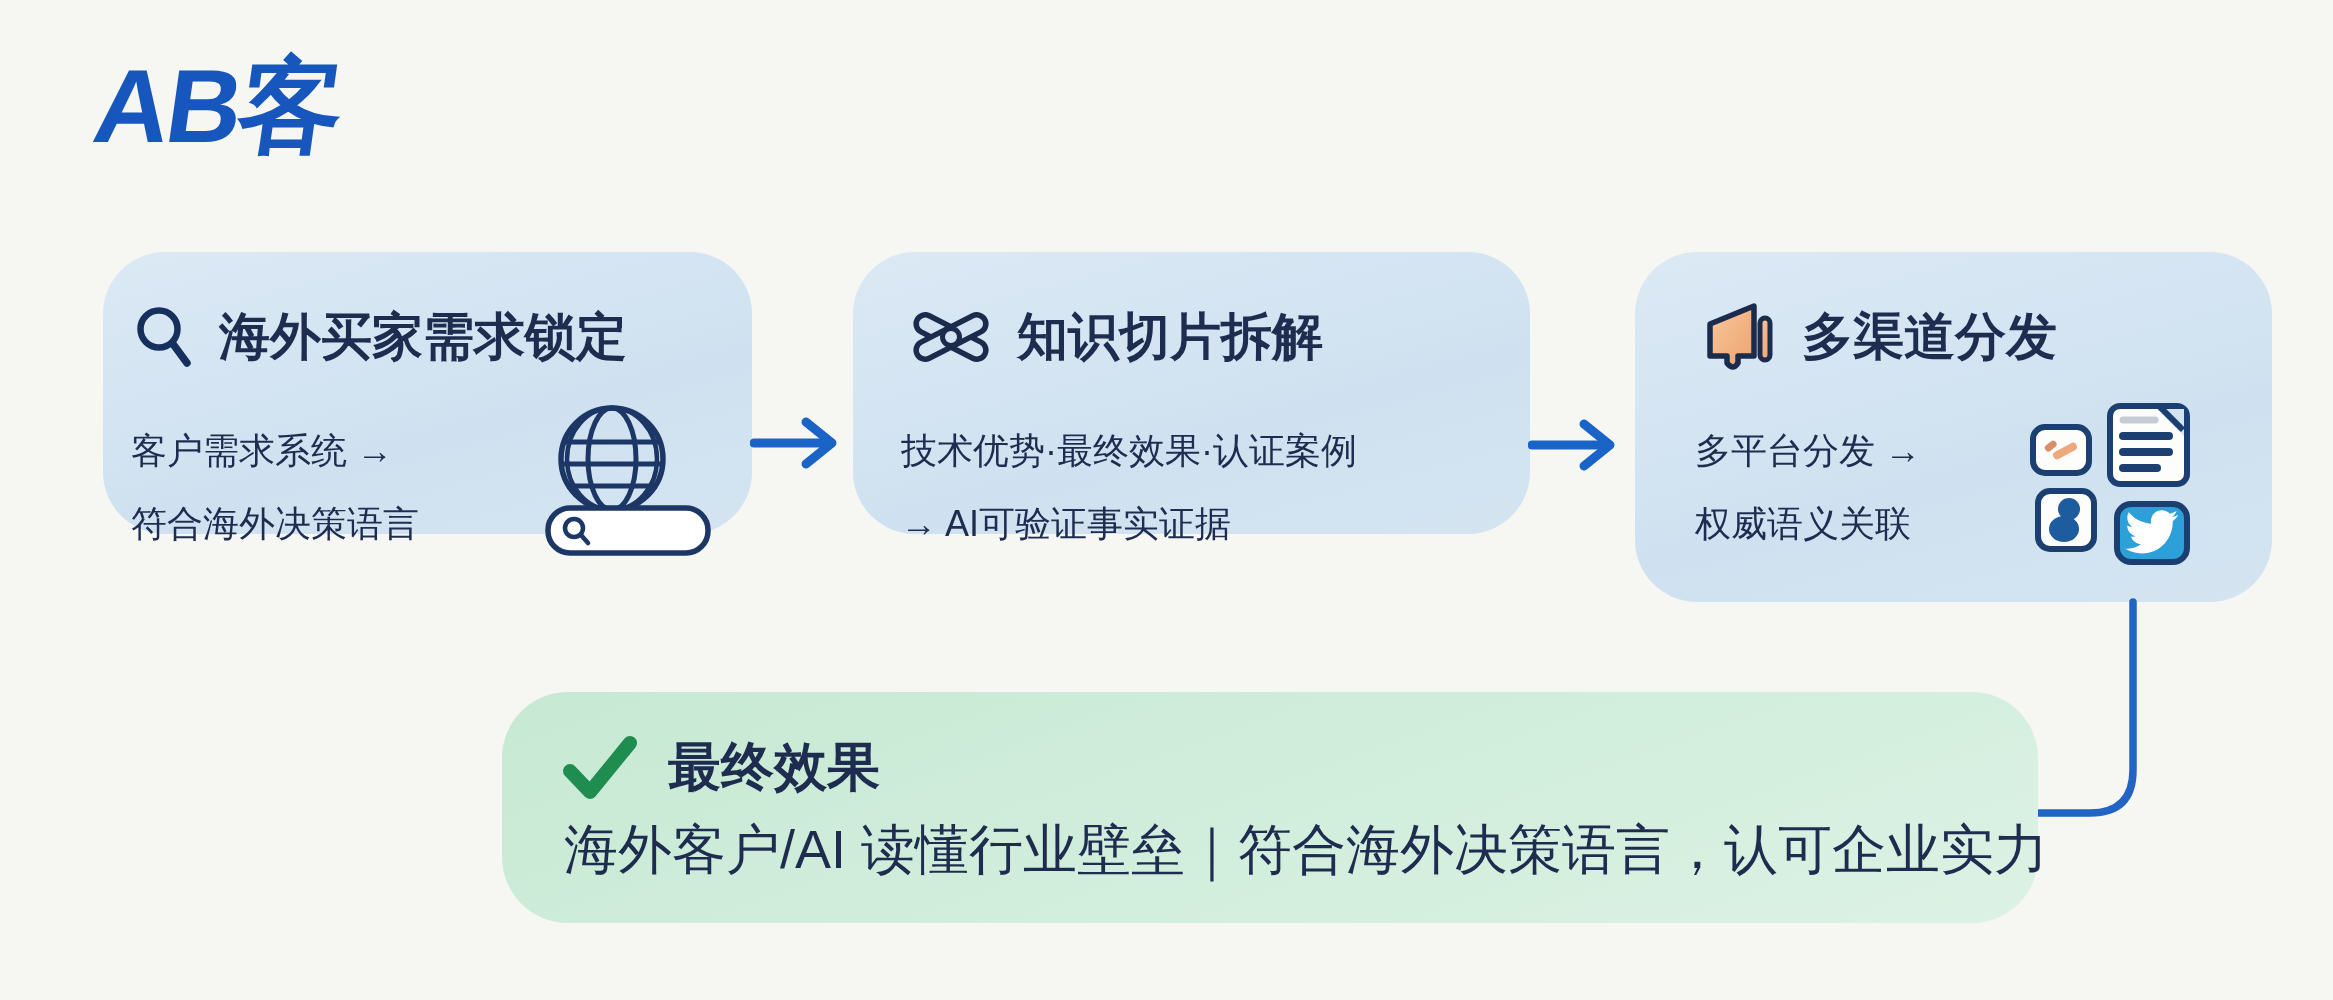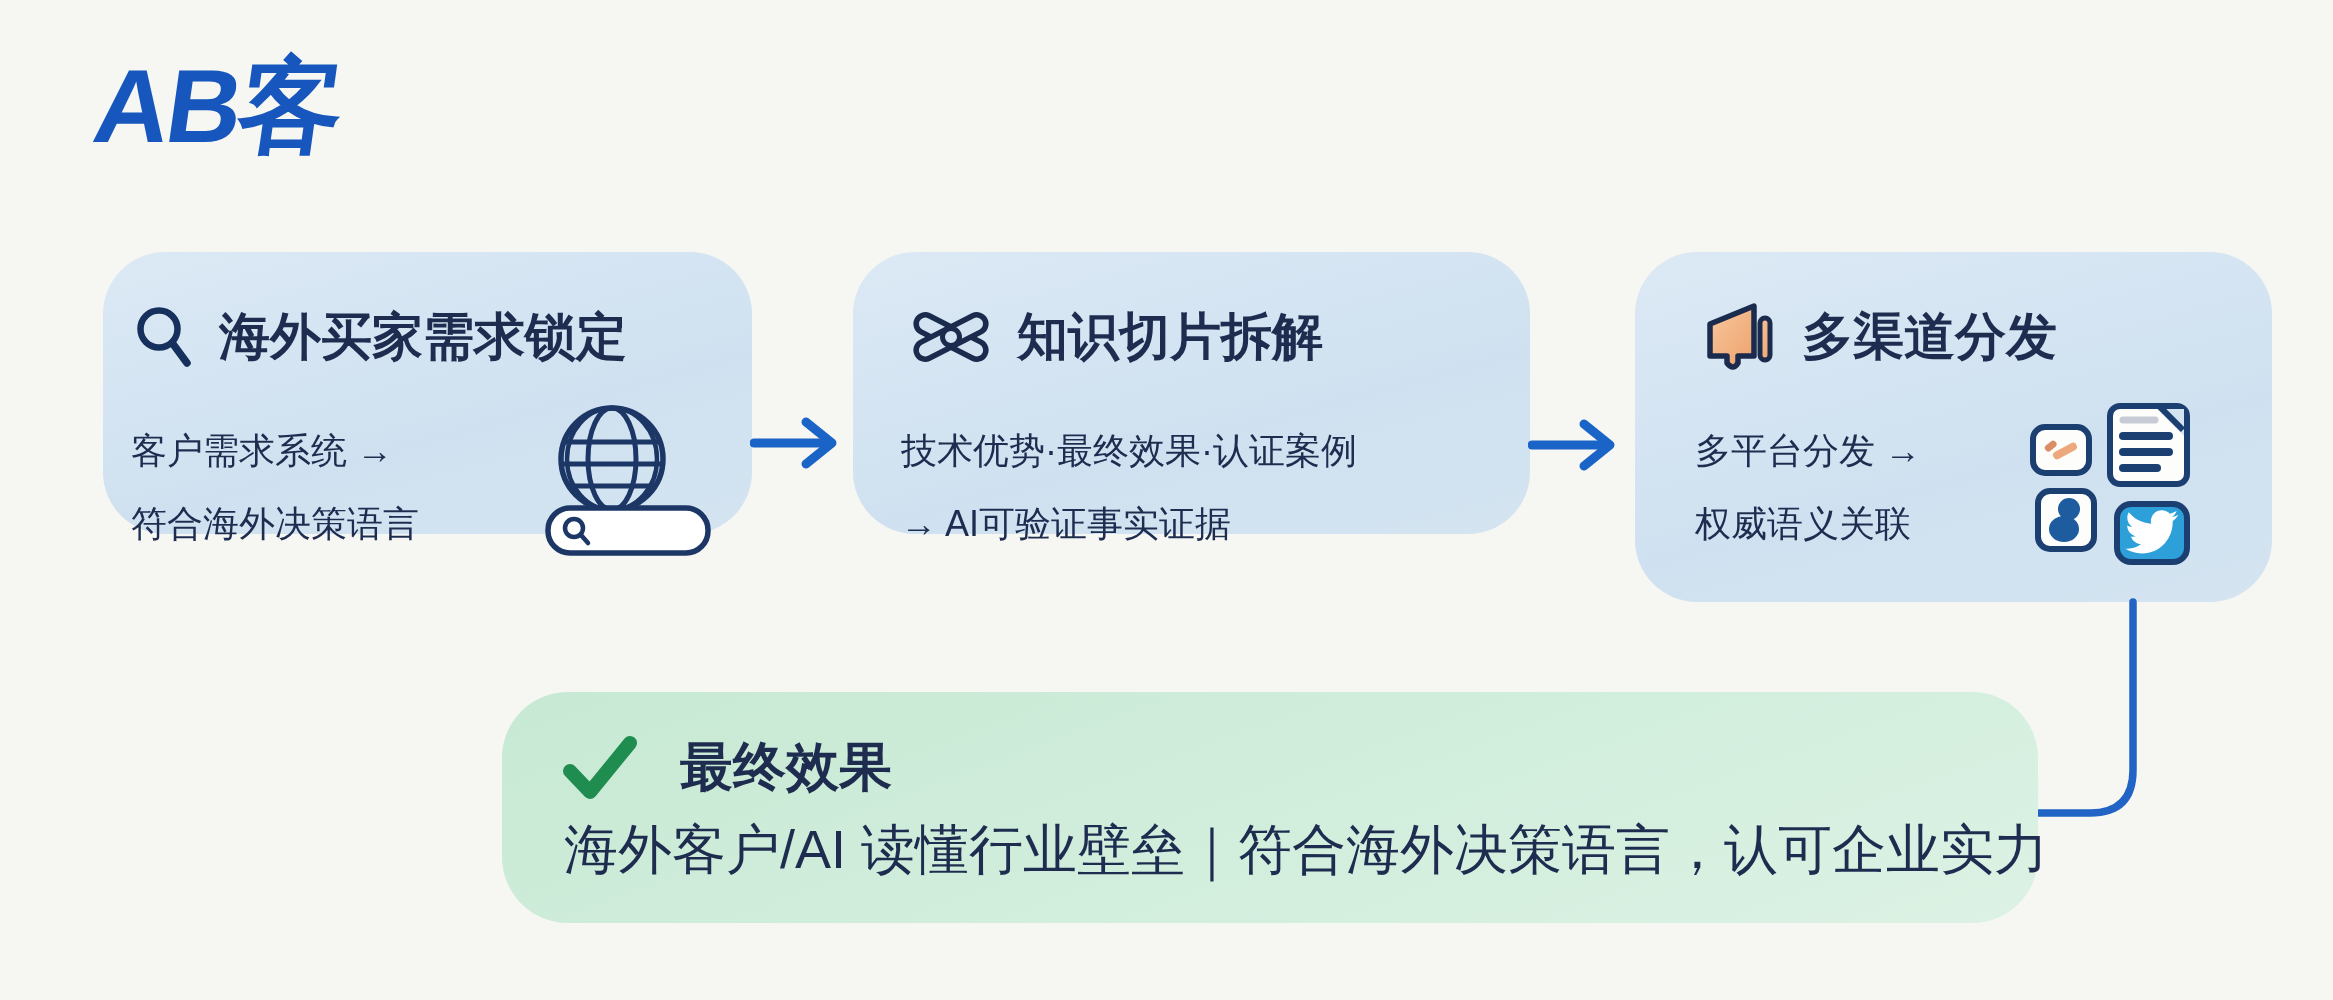--- a/index.html
+++ b/index.html
@@ -47,21 +47,21 @@
   .chip-twitter{left:86px;top:101px;width:76px;height:64px;background:#2da0d9;border-radius:17px;}
   .connector{position:absolute;left:2030px;top:598px;}
   .result-box{
     position:absolute;left:502px;top:692px;width:1536px;height:231px;
     background:linear-gradient(160deg,#c7e9d3 0%,#d2eedd 55%,#dcf2e4 100%);
     border-radius:66px;
   }
   .result-title-row{
     position:absolute;left:60px;top:40px;display:flex;align-items:center;gap:30px;height:72px;
   }
-  .result-title{font-size:53px;font-weight:700;color:#1d2c4f;margin-left:12px;}
+  .result-title{font-size:53px;font-weight:700;color:#1d2c4f;}
   .result-body{
     position:absolute;left:62px;top:122px;
     font-size:54px;font-weight:500;color:#1d2c4f;white-space:nowrap;
   }
   svg{display:block;}
 </style>
 </head>
 <body>
 
 <div class="logo">AB客</div>

